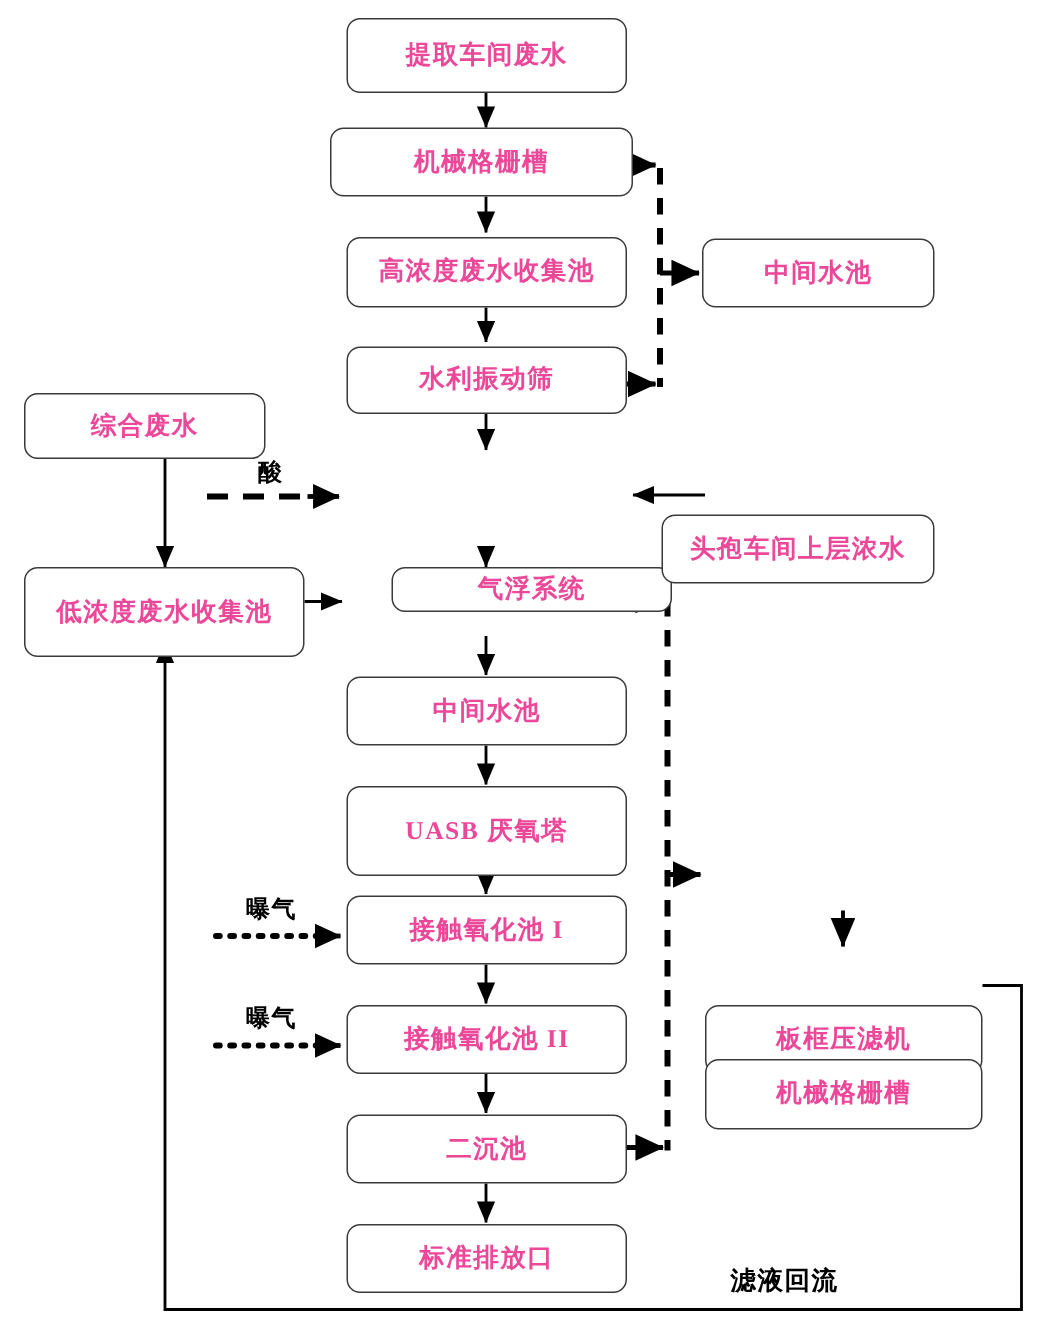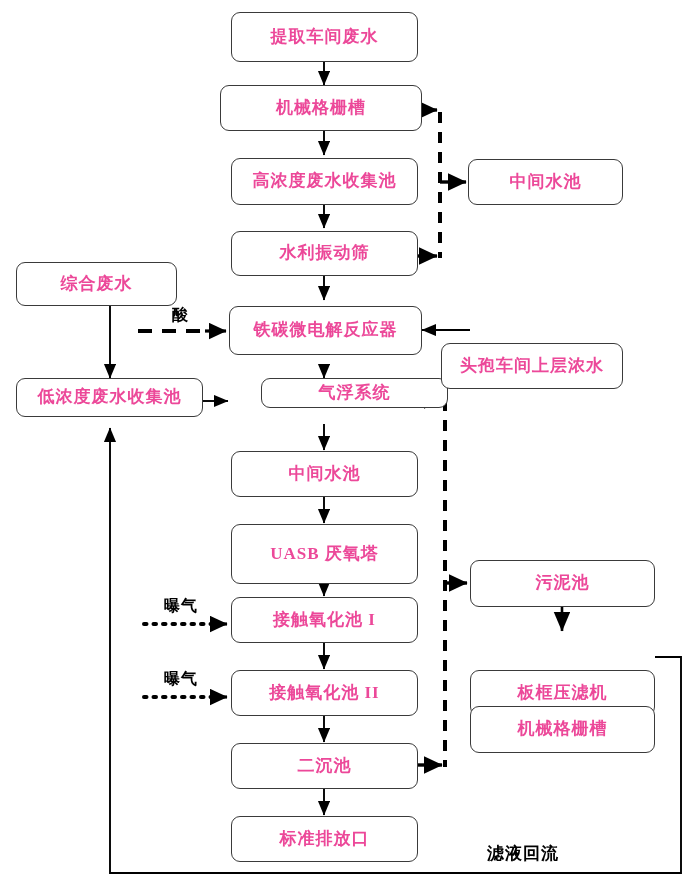--- a/index.html
+++ b/index.html
@@ -130,45 +130,43 @@
   </svg>
 
   <div class="node" style="left:231px; top:12px; width:187px; height:50px;">提取车间废水</div>
 
   <div class="node" style="left:220px; top:85px; width:202px; height:46px;">机械格栅槽</div>
 
   <div class="node" style="left:231px; top:158px; width:187px; height:47px;">高浓度废水收集池</div>
 
   <div class="node" style="left:231px; top:231px; width:187px; height:45px;">水利振动筛</div>
 
-  <div class="node" style="left:229px; top:306px; width:193px; height:49px;">铁碳微电解反应器</div>
 
   <div class="node" style="left:231px; top:378px; width:187px; height:30px;margin-left:30px;">气浮系统</div>
 
   <div class="node" style="left:231px; top:451px; width:187px; height:46px;">中间水池</div>
 
   <div class="node" style="left:231px; top:524px; width:187px; height:60px;">UASB 厌氧塔</div>
 
   <div class="node" style="left:231px; top:597px; width:187px; height:46px;">接触氧化池 I</div>
 
   <div class="node" style="left:231px; top:670px; width:187px; height:46px;">接触氧化池 II</div>
 
   <div class="node" style="left:231px; top:743px; width:187px; height:46px;">二沉池</div>
 
   <div class="node" style="left:231px; top:816px; width:187px; height:46px;">标准排放口</div>
 
   <div class="node" style="left:16px; top:232px; width:161px; height:44px;margin-top:30px;">综合废水</div>
 
-  <div class="node" style="left:16px; top:378px; width:187px; height:39px;">低浓度废水收集池</div>
+  <div class="node" style="left:16px; top:378px; width:187px; height:60px;">低浓度废水收集池</div>
 
   <div class="node" style="left:468px; top:159px; width:155px; height:46px;">中间水池</div>
 
   <div class="node" style="left:441px; top:307px; width:182px; height:46px;margin-top:36px;">头孢车间上层浓水</div>
 
-  <div class="node" style="left:470px; top:560px; width:185px; height:47px;">污泥池</div>
 
   <div class="node" style="left:470px; top:634px; width:185px; height:46px;margin-top:36px;">板框压滤机</div>
 
   <div class="node" style="left:470px; top:706px; width:185px; height:47px;">机械格栅槽</div>
 
   <div class="edge-label" style="left:172px; top:305px;">酸</div>
 
   <div class="edge-label" style="left:164px; top:596px;">曝气</div>
 
   <div class="edge-label" style="left:164px; top:669px;">曝气</div>

